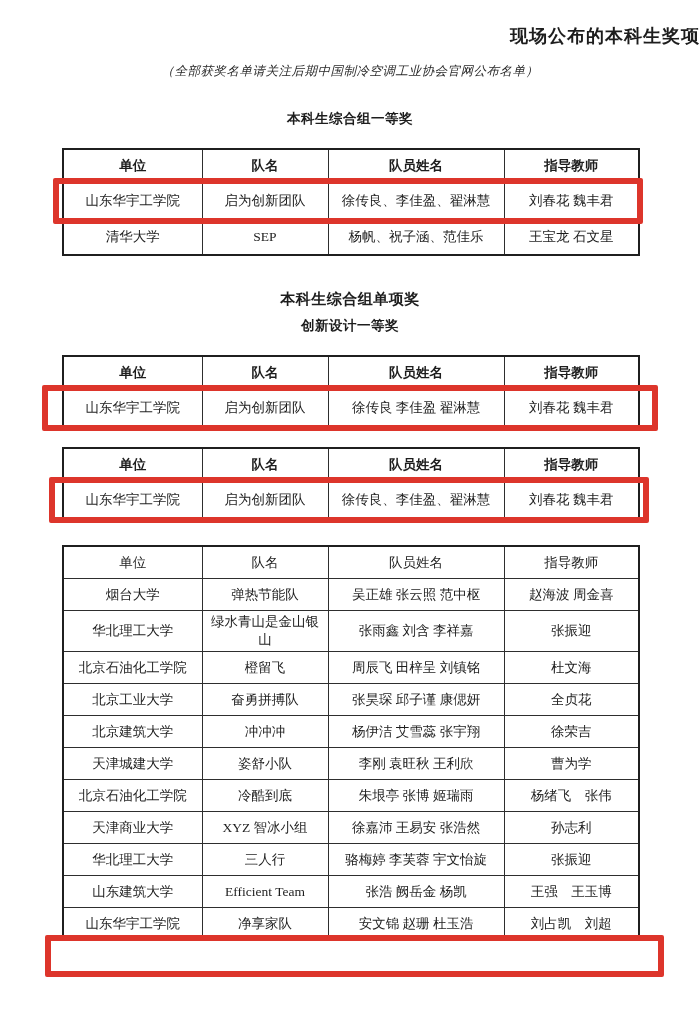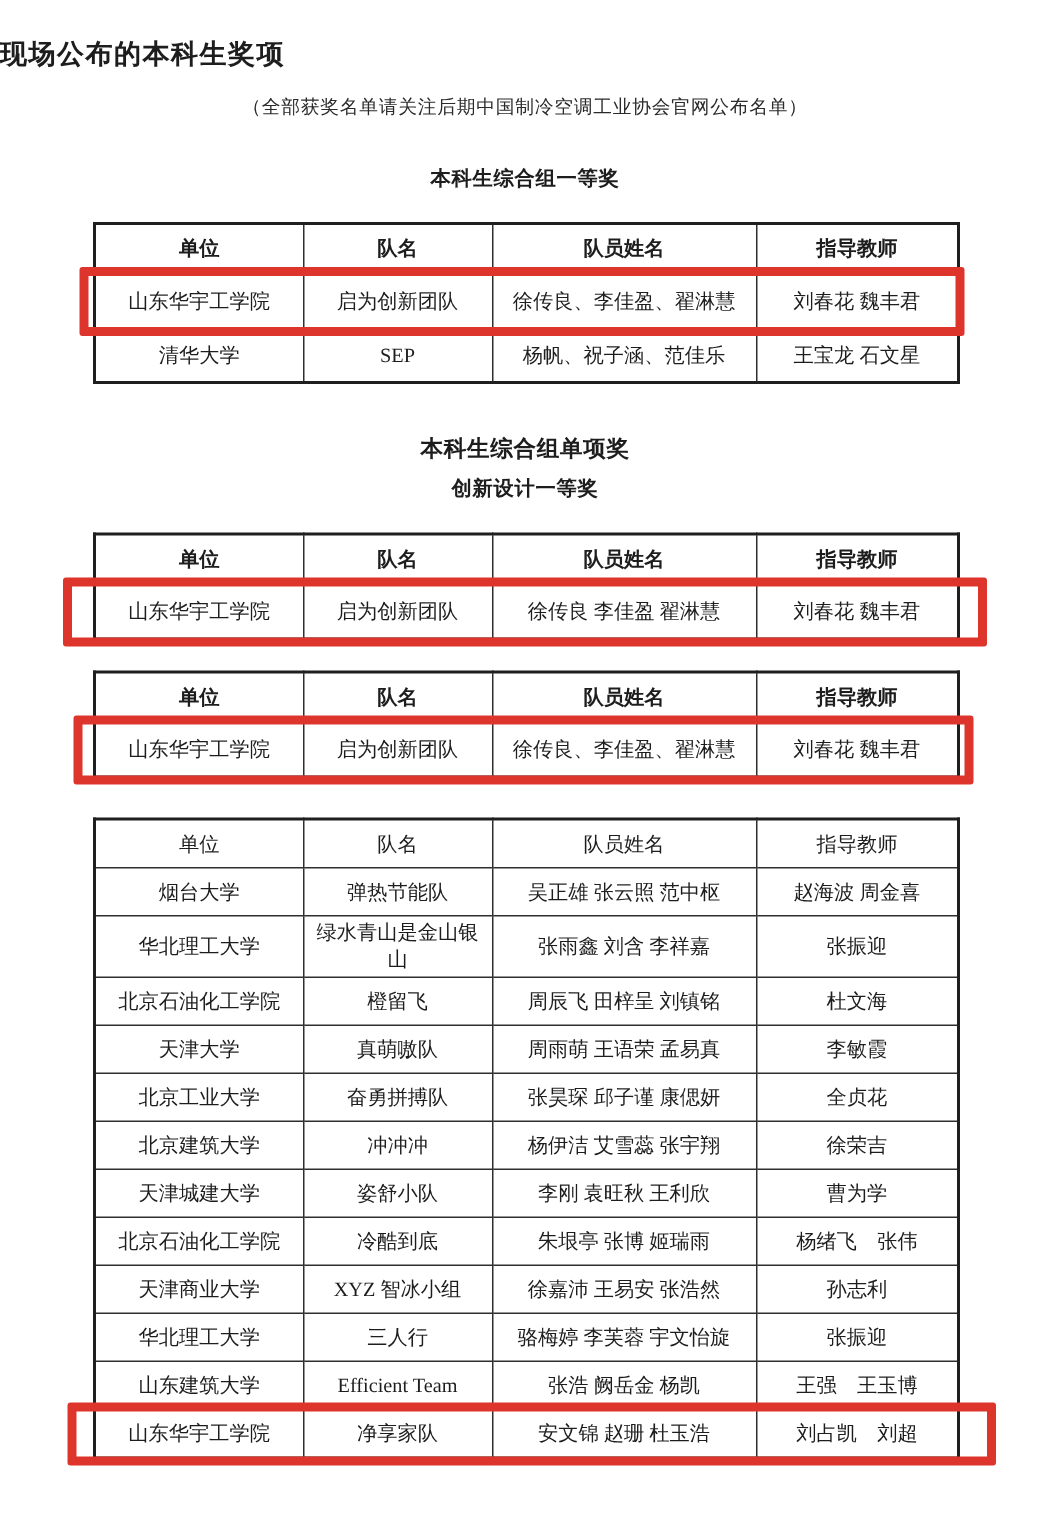--- a/index.html
+++ b/index.html
@@ -3,26 +3,27 @@
 <meta charset="utf-8">
 <style>
   html,body{margin:0;padding:0;}
   body{
     width:700px;height:1013px;background:#ffffff;color:#1d1d1d;
     font-family:"Liberation Serif","DejaVu Serif",serif;
     overflow:hidden;
   }
   .doc{padding-top:24px;}
   .doc-title{
-    font-size:18px;font-weight:bold;text-align:left;margin:0;
+    font-size:18px;font-weight:bold;text-align:right;margin:0;
     letter-spacing:1px;
   }
   .doc-subtitle{
     font-size:12.5px;text-align:center;margin-top:15px;color:#2a2a2a;
     letter-spacing:0.5px;
+    font-style:italic;
   }
   .section{text-align:center;}
   .section-0{margin-top:30px;}
   .section-1{margin-top:34px;}
   .section-2{margin-top:16px;}
   .section-3{margin-top:26px;}
   .group-heading{
     font-size:15px;font-weight:bold;margin:0 0 8px 0;letter-spacing:0.5px;
   }
   .award-heading{
@@ -190,26 +191,20 @@
               <td>张雨鑫 刘含 李祥嘉</td>
               <td>张振迎</td>
             </tr>
             <tr>
               <td>北京石油化工学院</td>
               <td>橙留飞</td>
               <td>周辰飞 田梓呈 刘镇铭</td>
               <td>杜文海</td>
             </tr>
             <tr>
-              <td>天津大学</td>
-              <td>真萌嗷队</td>
-              <td>周雨萌 王语荣 孟易真</td>
-              <td>李敏霞</td>
-            </tr>
-            <tr>
               <td>北京工业大学</td>
               <td>奋勇拼搏队</td>
               <td>张昊琛 邱子谨 康偲妍</td>
               <td>全贞花</td>
             </tr>
             <tr>
               <td>北京建筑大学</td>
               <td>冲冲冲</td>
               <td>杨伊洁 艾雪蕊 张宇翔</td>
               <td>徐荣吉</td>

